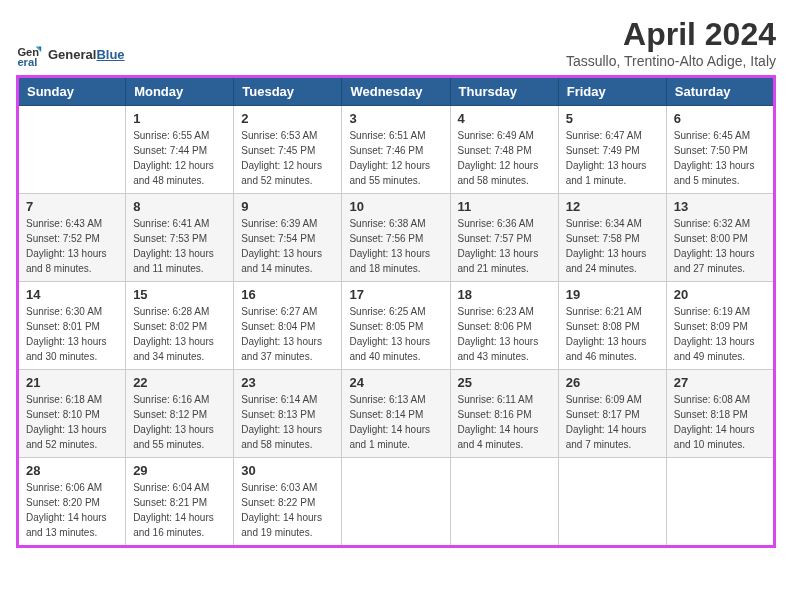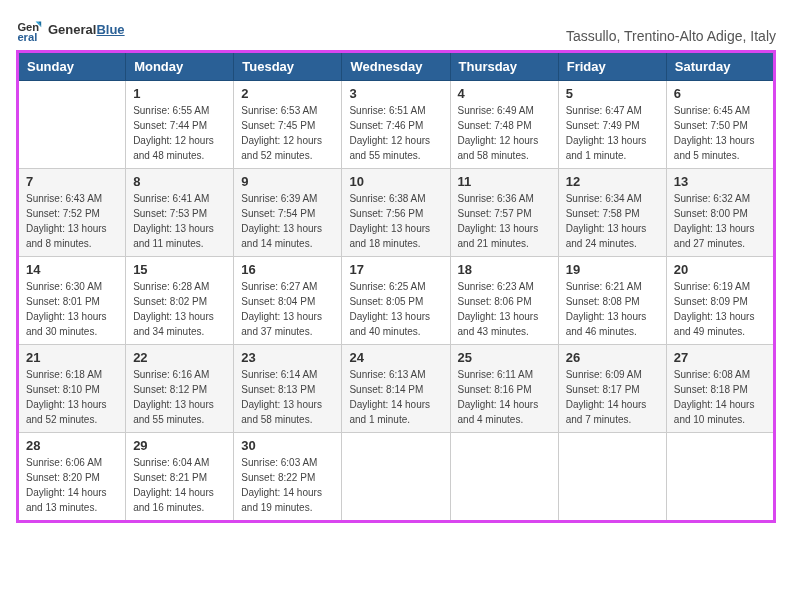--- a/index.html
+++ b/index.html
@@ -95,20 +95,21 @@
       <text x="2" y="36" font-size="16" font-weight="bold" fill="#2a6096">eral</text>
       <polygon points="28,8 36,16 32,8" fill="#2a9fd6"></polygon>
       <polygon points="32,8 36,16 36,8" fill="#1a6fa0"></polygon>
     </svg>
     <div class="logo-text">
       <span>General</span>
       <span>Blue</span>
     </div>
   </div>
   <div class="title-area">
+    <div class="month-title">April 2024</div>
     <div class="location-title">Tassullo, Trentino-Alto Adige, Italy</div>
   </div>
 </div>
 
 <table class="calendar">
   <thead>
     <tr>
     <th>Sunday</th>
         <th>Monday</th>
         <th>Tuesday</th>

